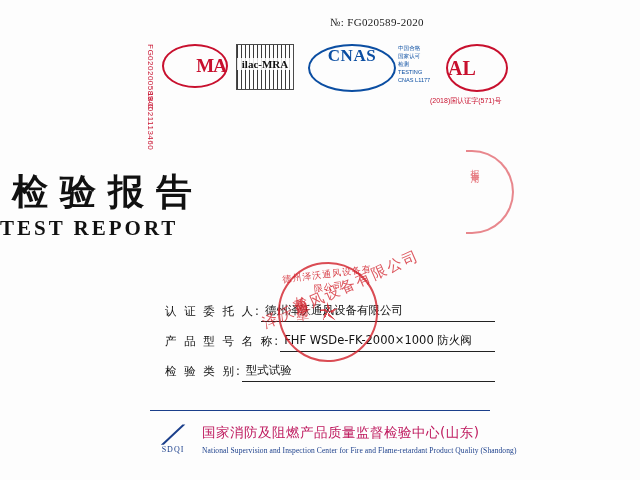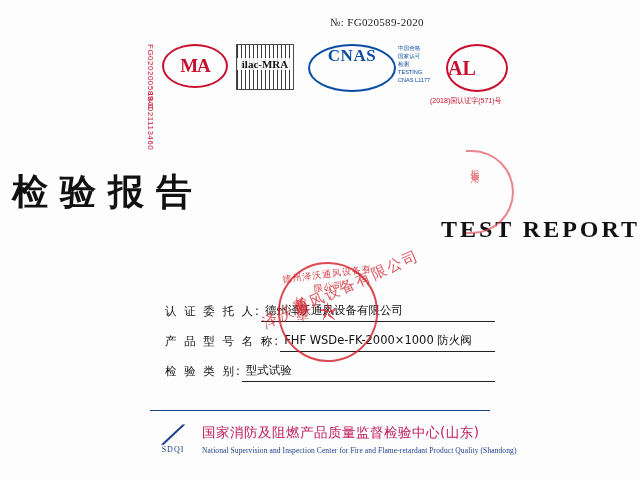--- a/index.html
+++ b/index.html
@@ -54,21 +54,21 @@
     height: 66px;
   }
   .logo { position: absolute; top: 0; }
 
   .cma-wrap { left: 12px; width: 62px; }
   .cma-oval {
     width: 62px; height: 40px;
     border: 2.5px solid #c8102e;
     border-radius: 50%/50%;
     position: relative;
-    display: flex; align-items: center; justify-content: center;
+    display: flex; align-items: center; justify-content: flex-end;
   }
   .cma-text {
     font-family: "Liberation Serif", serif;
     font-weight: bold;
     font-size: 19px;
     color: #c8102e;
     letter-spacing: -1px;
   }
 
   .ilac-wrap { left: 86px; width: 56px; }
@@ -147,24 +147,24 @@
     font-weight: bold;
     font-size: 36px;
     letter-spacing: 12px;
     color: #111;
     text-indent: 12px;
   }
   .title-en {
     position: absolute;
     left: 0; right: 0;
     top: 216px;
-    text-align: right;
-    font-family: "Liberation Serif", serif;
-    font-weight: bold;
-    font-size: 24px;
+    text-align: left;
+    font-family: "Liberation Serif", serif;
+    font-weight: bold;
+    font-size: 21px;
     letter-spacing: 3px;
     color: #111;
   }
 
   
   .fields {
     position: absolute;
     left: 165px;
     top: 292px;
     width: 330px;

